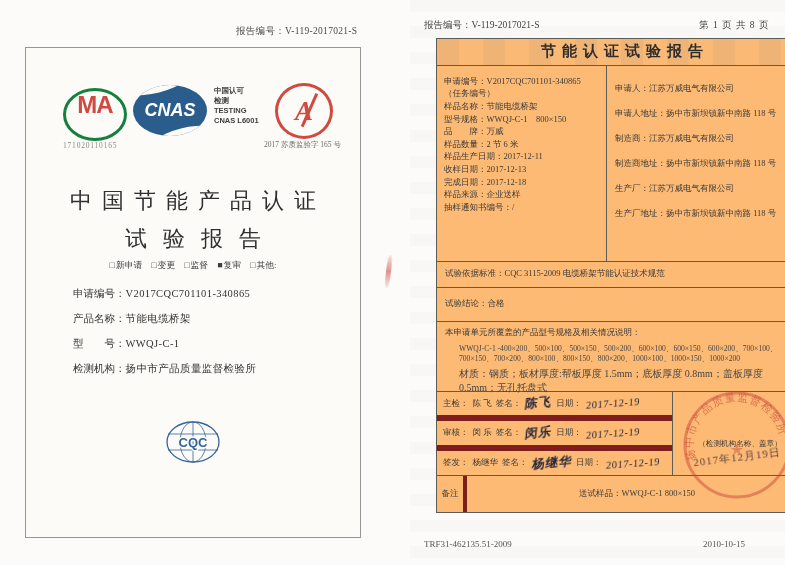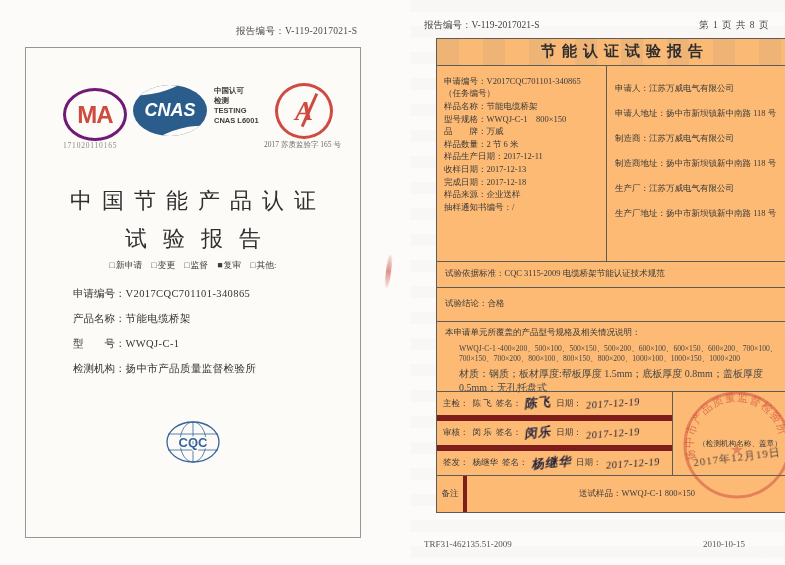--- a/index.html
+++ b/index.html
@@ -1,22 +1,22 @@
 <!DOCTYPE html>
 <html><head>
 <meta charset="utf-8">
 <style>
   html,body{margin:0;padding:0;background:#e8e8e6;}
   .canvas{position:relative;width:785px;height:565px;background:#fcfbf9;overflow:hidden;
           font-family:"Liberation Serif","DejaVu Serif",serif;color:#3a3a3a;}
   
   .cover-repno{position:absolute;left:236px;top:25px;font-size:9.5px;color:#4a4a4a;letter-spacing:.3px;}
   .cover-box{position:absolute;left:25px;top:47px;width:334px;height:489px;border:1px solid #979792;background:#fcfbf8;}
-  .logo-cma{position:absolute;left:37px;top:40px;width:58px;height:47px;border:3px solid #701a75;border-radius:50%;
-            display:flex;align-items:center;justify-content:center;color:#cf4a3f;font-weight:bold;
+  .logo-cma{position:absolute;left:37px;top:40px;width:58px;height:47px;border:3px solid #15803d;border-radius:50%;
+            display:flex;justify-content:center;color:#cf4a3f;font-weight:bold;
             font-size:24px;font-family:"Liberation Sans",sans-serif;letter-spacing:-1px;}
   .cma-number{position:absolute;left:37px;top:93px;font-size:7.5px;color:#8a8a88;letter-spacing:.8px;}
   .logo-cnas{position:absolute;left:107px;top:37px;width:74px;height:51px;background:#2b5d8c;border-radius:50%;
              display:flex;align-items:center;justify-content:center;overflow:hidden;}
   .logo-cnas span{color:#fff;font-weight:bold;font-style:italic;font-size:18px;font-family:"Liberation Sans",sans-serif;letter-spacing:0;z-index:2;}
   .logo-cnas::before{content:"";position:absolute;left:-18px;top:-26px;width:80px;height:34px;background:#fcfbf8;border-radius:50%;transform:rotate(-14deg);}
   .logo-cnas::after{content:"";position:absolute;right:-18px;bottom:-26px;width:80px;height:34px;background:#fcfbf8;border-radius:50%;transform:rotate(-14deg);}
   .cnas-caption{position:absolute;left:188px;top:38px;font-size:7.5px;line-height:10px;color:#3e3e3e;
                 font-family:"Liberation Sans",sans-serif;font-weight:bold;}
   .logo-cal{position:absolute;left:249px;top:35px;width:52px;height:50px;border:3.5px solid #cf4a3f;border-radius:50%;

